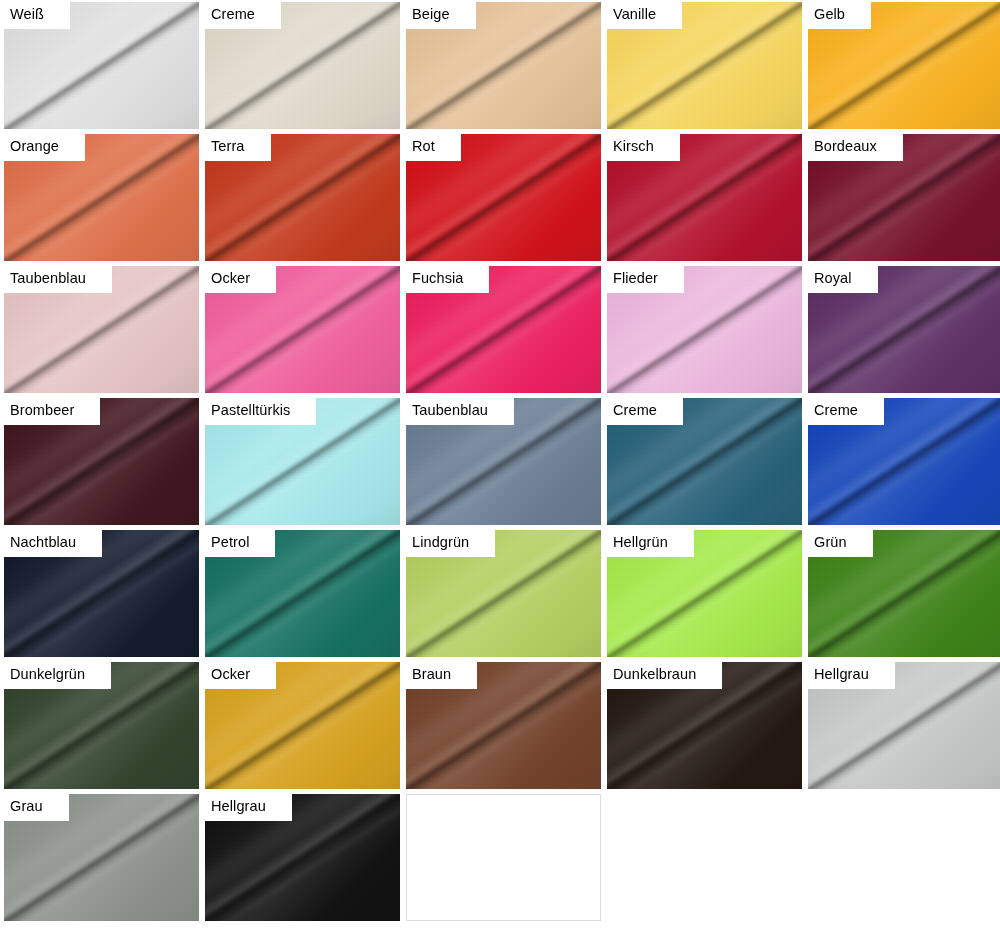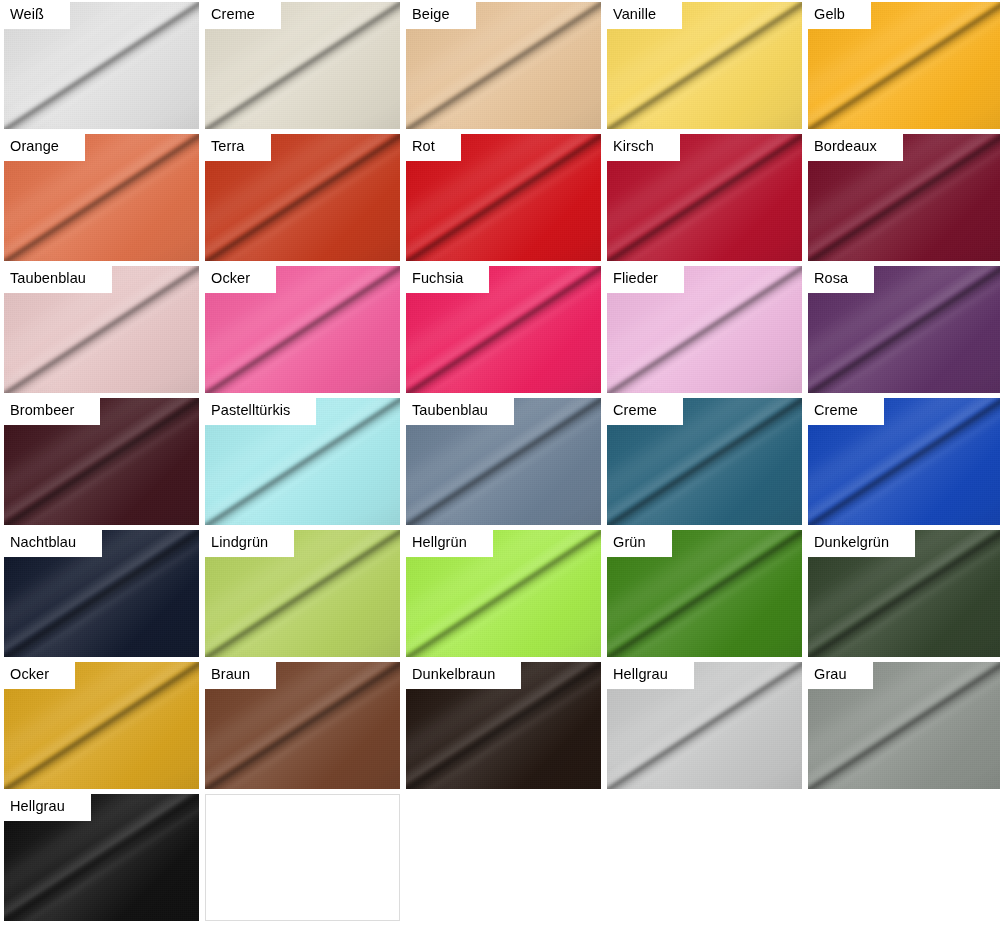--- a/index.html
+++ b/index.html
@@ -263,21 +263,21 @@
       <div class="vignette"></div>
       <span class="label">Flieder</span>
     </div>
     <div class="swatch" style="--c: #5e3166;">
       <div class="fabric"></div>
       <div class="shade"></div>
       <div class="fold"></div>
       <div class="sheen"></div>
       <div class="weave"></div>
       <div class="vignette"></div>
-      <span class="label">Rosa</span>
+      <span class="label">Royal</span>
     </div>
     <div class="swatch" style="--c: #41161e;">
       <div class="fabric"></div>
       <div class="shade"></div>
       <div class="fold"></div>
       <div class="sheen"></div>
       <div class="weave"></div>
       <div class="vignette"></div>
       <span class="label">Brombeer</span>
     </div>
@@ -318,20 +318,29 @@
       <span class="label">Creme</span>
     </div>
     <div class="swatch" style="--c: #121a2e;">
       <div class="fabric"></div>
       <div class="shade"></div>
       <div class="fold"></div>
       <div class="sheen"></div>
       <div class="weave"></div>
       <div class="vignette"></div>
       <span class="label">Nachtblau</span>
+    </div>
+    <div class="swatch" style="--c: #157263;">
+      <div class="fabric"></div>
+      <div class="shade"></div>
+      <div class="fold"></div>
+      <div class="sheen"></div>
+      <div class="weave"></div>
+      <div class="vignette"></div>
+      <span class="label">Petrol</span>
     </div>
     <div class="swatch" style="--c: #b6d261;">
       <div class="fabric"></div>
       <div class="shade"></div>
       <div class="fold"></div>
       <div class="sheen"></div>
       <div class="weave"></div>
       <div class="vignette"></div>
       <span class="label">Lindgrün</span>
     </div>

